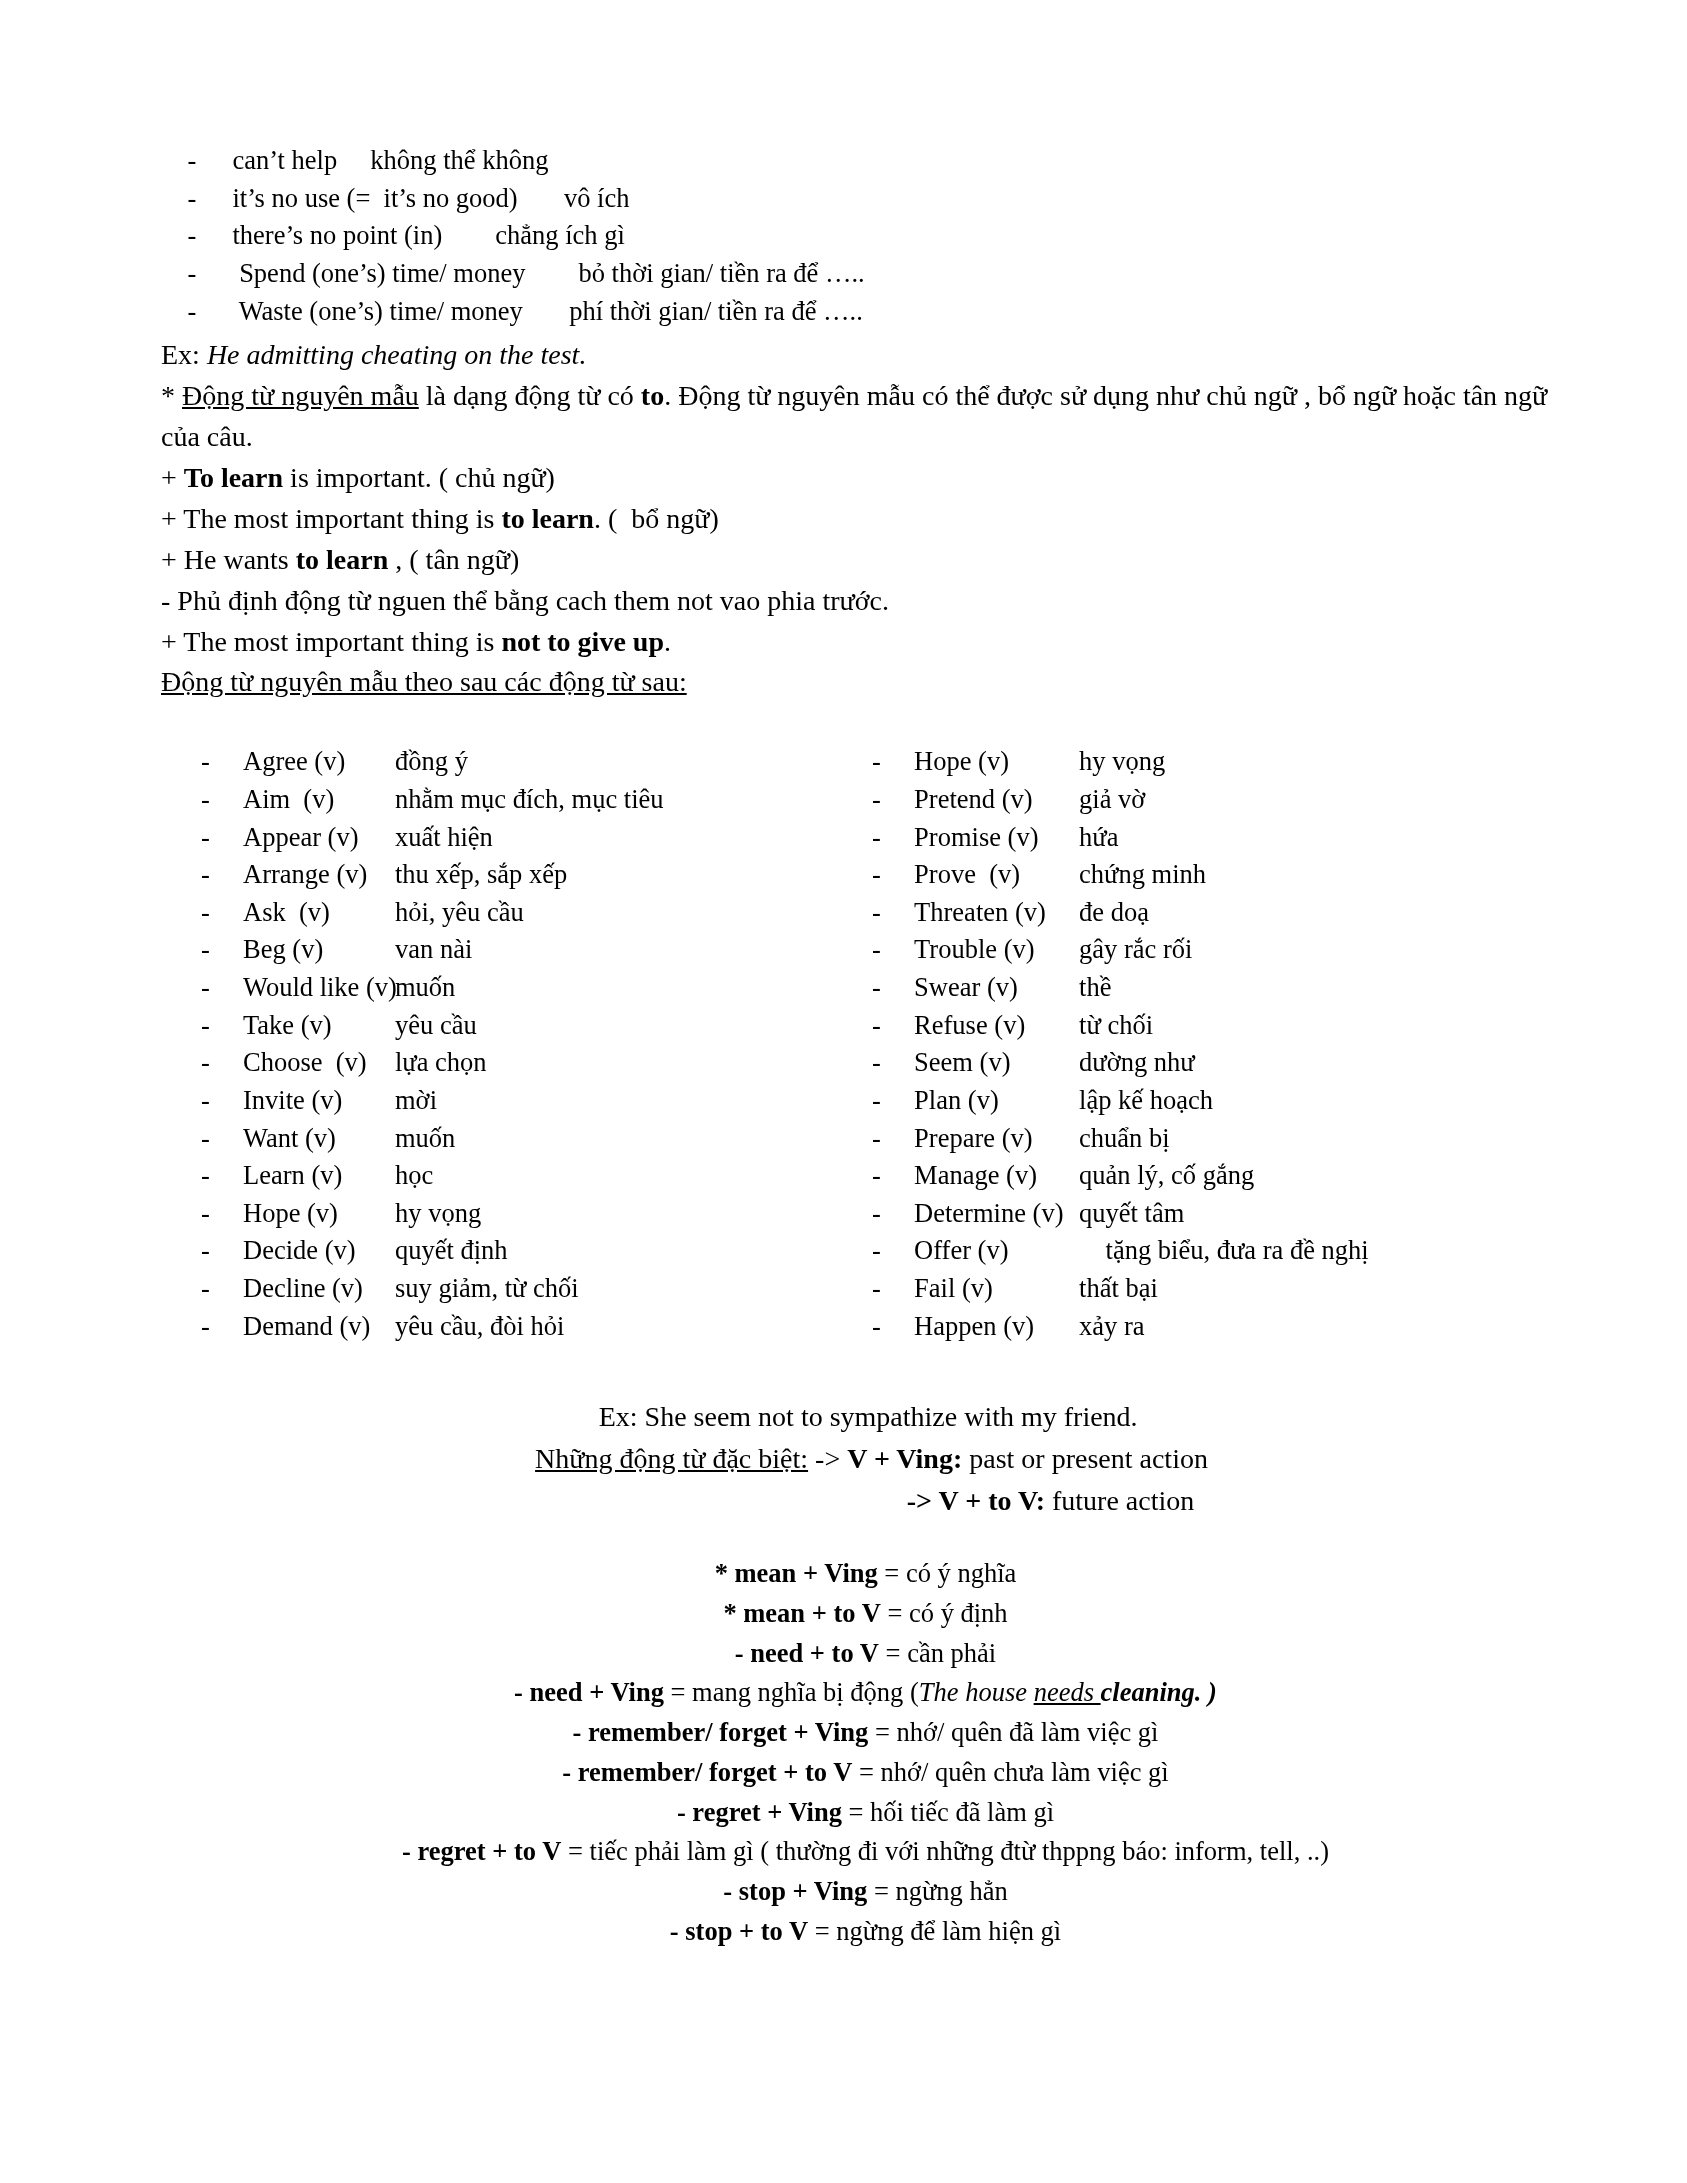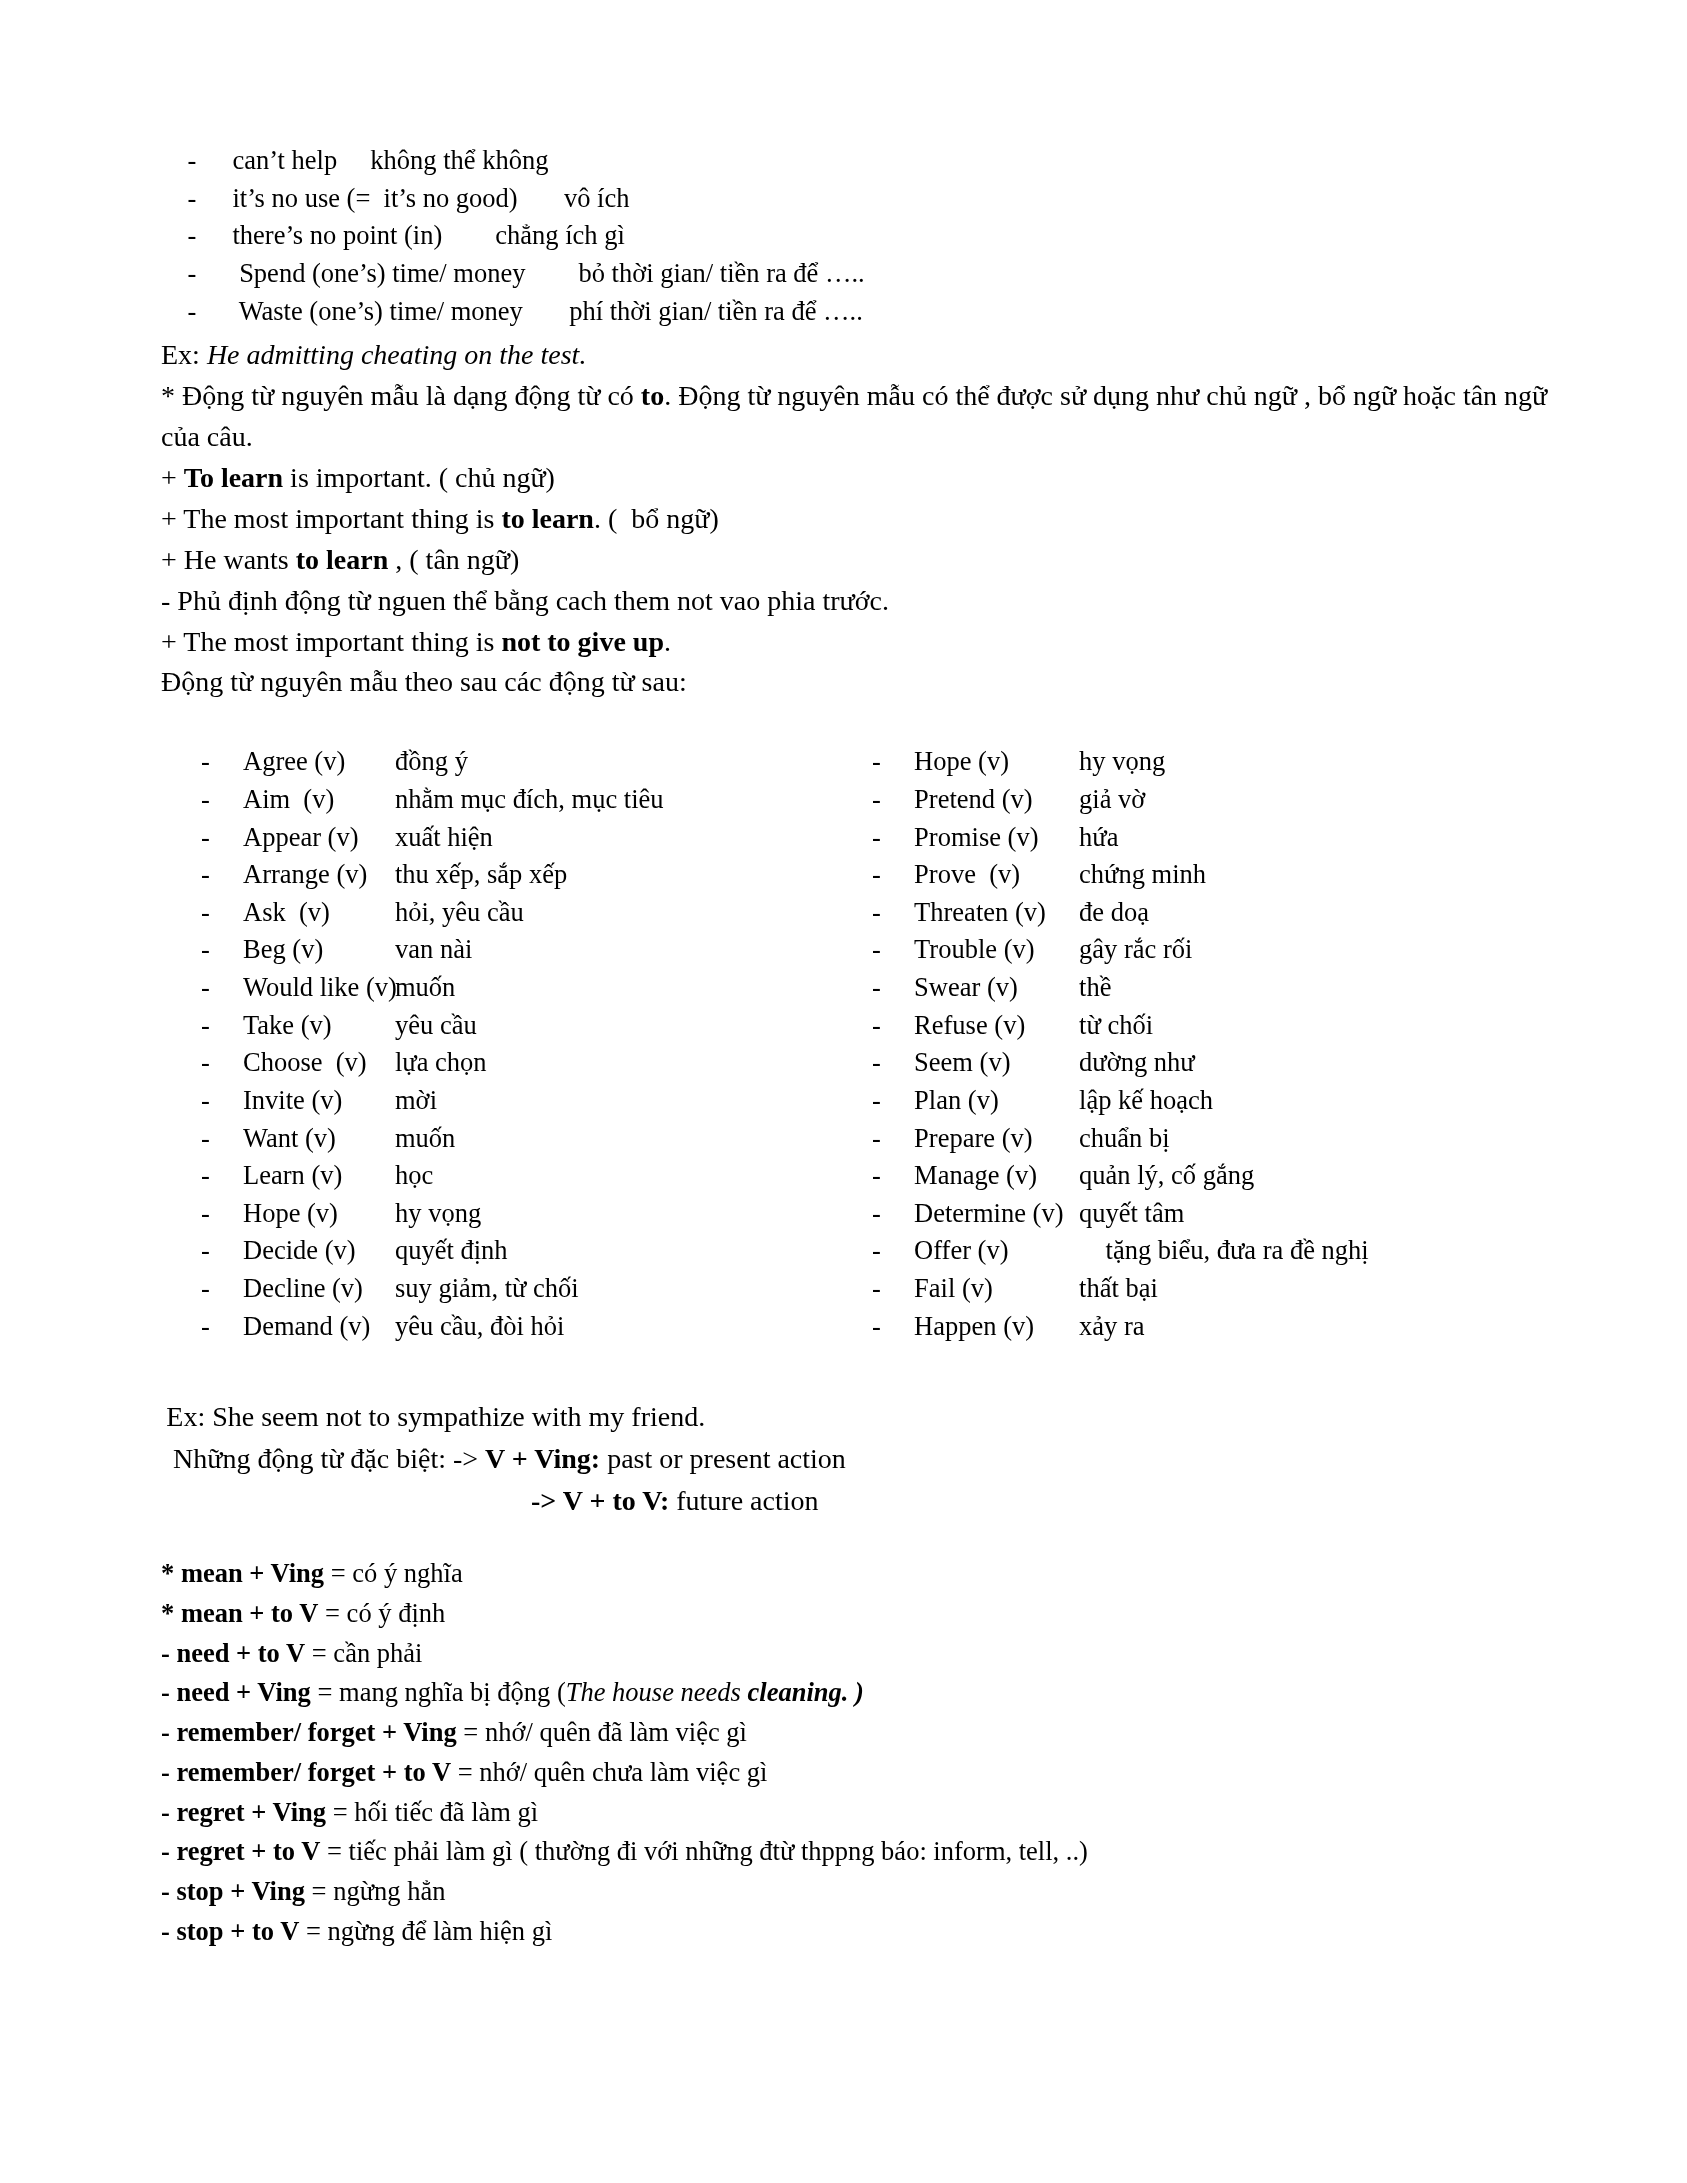--- a/index.html
+++ b/index.html
@@ -52,21 +52,21 @@
     font-size: 28px;
     line-height: 1.46;
     margin: 0;
     white-space: pre-wrap;
   }
   .para.indent-ex {
     margin-top: 5.3px;
   }
   .ital { font-style: italic; }
   .bold { font-weight: bold; }
-  .uline { }
+  .uline { text-decoration: underline; }
 
   
   .verb-table {
     margin-top: 40px;
     display: flex;
     width: 100%;
   }
   .verb-col {
     width: 50%;
     box-sizing: border-box;
@@ -87,21 +87,21 @@
     flex: 0 0 auto;
     min-width: 0;
   }
   .verb-col.left .verb-row .en { width: 152px; }
   .verb-col.right .verb-row .en { width: 165px; }
   .verb-row .vi {
     flex: 1 1 auto;
   }
 
   
-  .after-table { margin-top: 52px; }
+  .after-table { margin-top: 52px; text-align: center; }
   .ex-line {
     font-size: 28px;
     line-height: 1.46;
     margin: 0 0 0 5.3px;
   }
   .special-line {
     font-size: 28px;
     line-height: 1.5;
     margin: 0 0 0 12px;
   }

